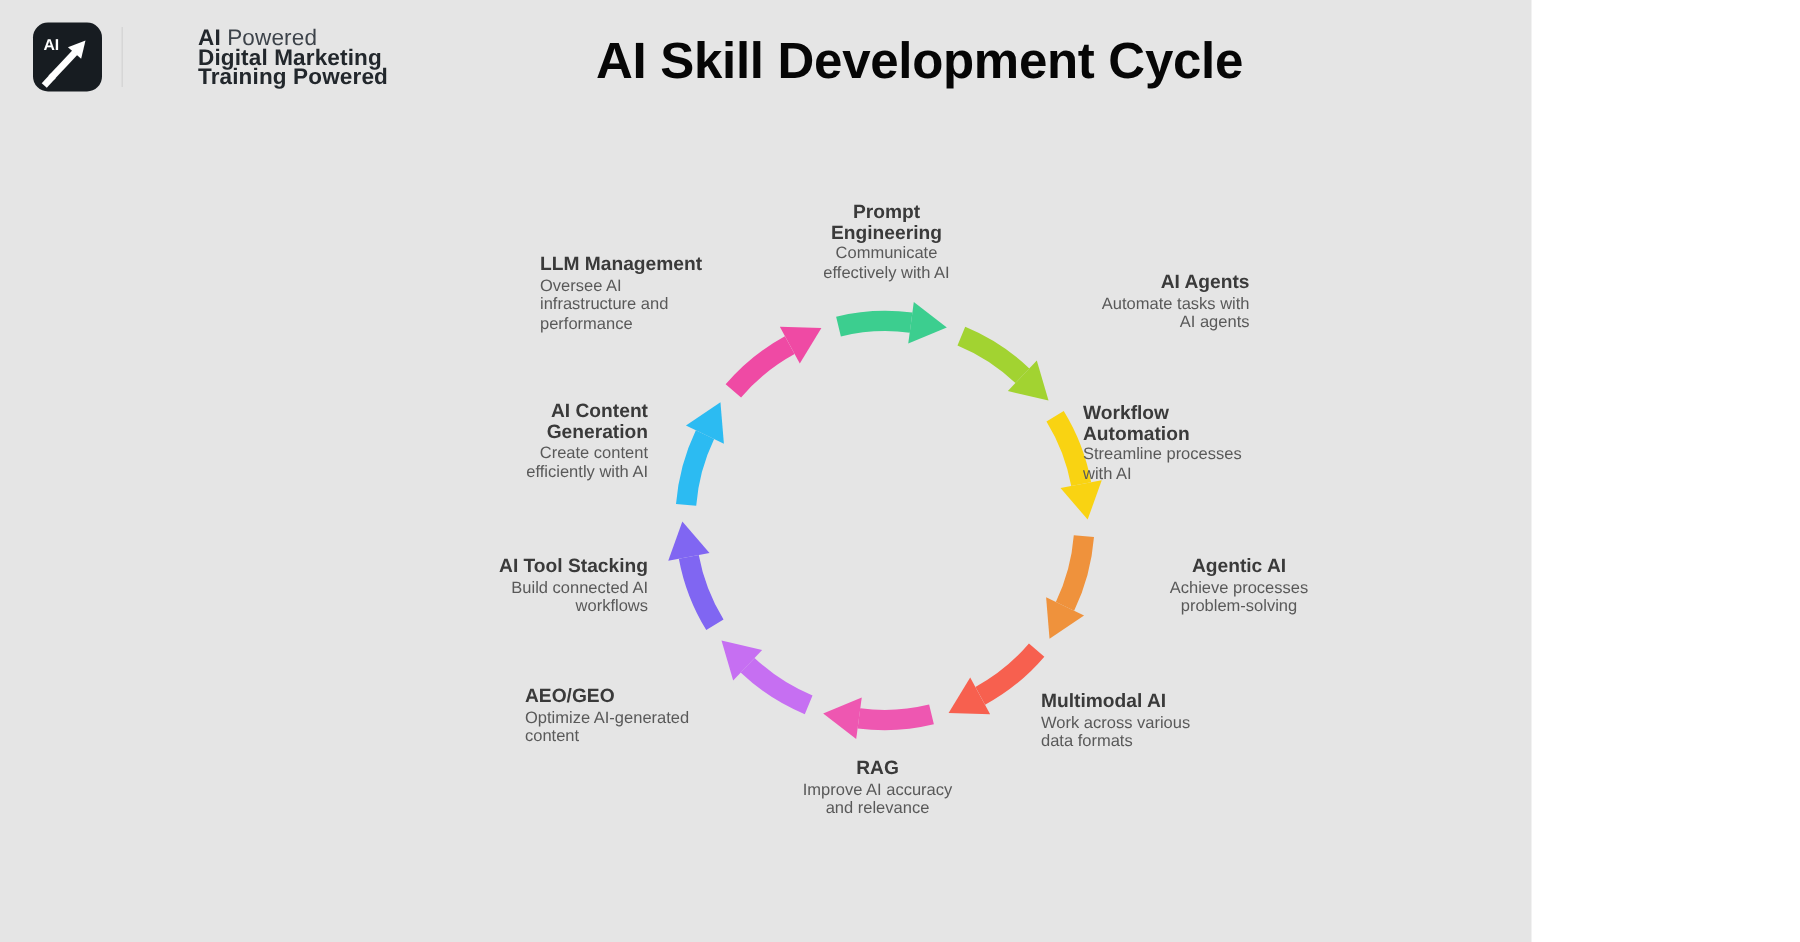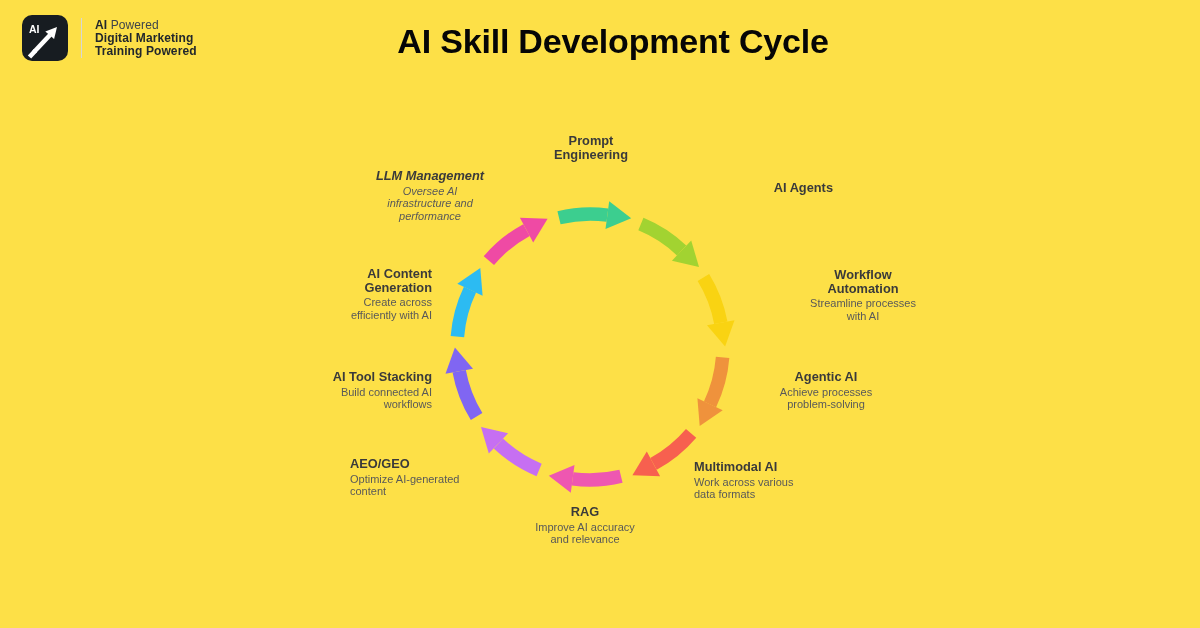--- a/index.html
+++ b/index.html
@@ -1,46 +1,46 @@
 <!DOCTYPE html>
 <html><head>
 <meta charset="utf-8">
 <style>
   html,body{margin:0;padding:0;background:#ffffff;}
-  .canvas{position:relative;width:1200px;height:628px;background:#fde047;overflow:hidden;
+  .canvas{position:relative;width:1021px;height:628px;background:#e5e5e5;overflow:hidden;
           font-family:"Liberation Sans","DejaVu Sans",sans-serif;}
 
   
   .brand{position:absolute;left:22px;top:15px;display:flex;align-items:center;}
   .badge{width:46px;height:46px;border-radius:10px;background:#171c21;flex:0 0 auto;position:relative;}
   .badge svg{position:absolute;inset:0;}
   .brand-divider{width:1px;height:40px;background:#d6d6d6;margin:0 13px;}
-  .brand-text{font-size:12px;line-height:13px;color:#22272c;font-weight:700;letter-spacing:.1px;}
+  .brand-text{font-size:15px;line-height:13px;color:#22272c;font-weight:700;letter-spacing:.1px;margin-left:37px;}
   .brand-text .light{font-weight:400;color:#3d434a;}
 
   .title{position:absolute;left:585px;top:22px;transform:translateX(-50%);
          font-size:34px;font-weight:700;color:#060606;white-space:nowrap;letter-spacing:-.2px;margin-left:28px;}
 
   
   .arrows{position:absolute;left:0;top:0;width:1200px;height:628px;pointer-events:none;}
 
   .cycle-label{position:absolute;font-size:11px;color:#595959;line-height:12.5px;}
   .cl-title{font-size:12.8px;font-weight:700;color:#3a3a3a;line-height:13.5px;margin-bottom:2px;white-space:pre-line;}
   .cl-desc{white-space:pre-line;}
 
   .p0{left:521px;top:134px;width:140px;text-align:center;}
   .p1{left:683px;top:181px;width:150px;text-align:right;}
-  .p2{left:788px;top:268px;width:150px;text-align:center;}
+  .p2{left:722px;top:268px;width:150px;text-align:left;}
   .p3{left:751px;top:370px;width:150px;text-align:center;}
   .p4{left:694px;top:460px;width:150px;text-align:left;}
   .p5{left:515px;top:505px;width:140px;text-align:center;}
   .p6{left:350px;top:457px;width:140px;text-align:left;}
   .p7{left:292px;top:370px;width:140px;text-align:right;}
   .p8{left:292px;top:267px;width:140px;text-align:right;}
-  .p9{left:360px;top:169px;width:140px;text-align:center;font-style:italic;}
+  .p9{left:360px;top:169px;width:140px;text-align:left;}
 </style>
 </head>
 <body>
 
 <div class="canvas">
 
   <div class="brand">
     <div class="badge">
       <svg viewBox="0 0 46 46">
         <text x="7" y="18" font-size="10.5" font-weight="700" fill="#ffffff" font-family="Liberation Sans, sans-serif">AI</text>
@@ -98,23 +98,27 @@
       </g>
       <g>
         <path d="M 488.9 260.6 A 133 133 0 0 1 526.5 230.1" fill="none" stroke="#EF4AA4" stroke-width="13.5"></path>
         <polygon points="547.6,218.7 519.9,217.8 533.2,242.4" fill="#EF4AA4"></polygon>
       </g>
     </svg>
 
   <div class="cycle-label p0">
     <div class="cl-title">Prompt
 Engineering</div>
+    <div class="cl-desc">Communicate
+effectively with AI</div>
   </div>
   <div class="cycle-label p1">
     <div class="cl-title">AI Agents</div>
+    <div class="cl-desc">Automate tasks with
+AI agents</div>
   </div>
   <div class="cycle-label p2">
     <div class="cl-title">Workflow
 Automation</div>
     <div class="cl-desc">Streamline processes
 with AI</div>
   </div>
   <div class="cycle-label p3">
     <div class="cl-title">Agentic AI</div>
     <div class="cl-desc">Achieve processes
@@ -136,21 +140,21 @@
 content</div>
   </div>
   <div class="cycle-label p7">
     <div class="cl-title">AI Tool Stacking</div>
     <div class="cl-desc">Build connected AI
 workflows</div>
   </div>
   <div class="cycle-label p8">
     <div class="cl-title">AI Content
 Generation</div>
-    <div class="cl-desc">Create across
+    <div class="cl-desc">Create content
 efficiently with AI</div>
   </div>
   <div class="cycle-label p9">
     <div class="cl-title">LLM Management</div>
     <div class="cl-desc">Oversee AI
 infrastructure and
 performance</div>
   </div>
 
 </div>

